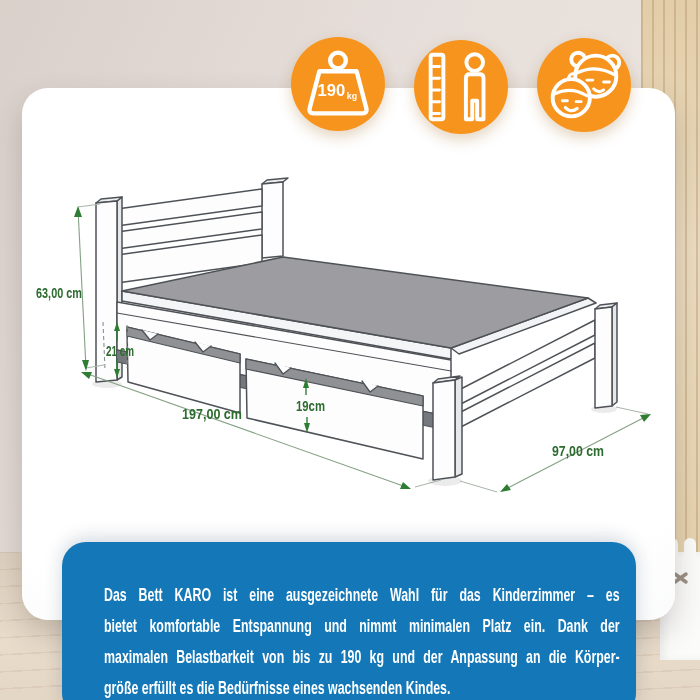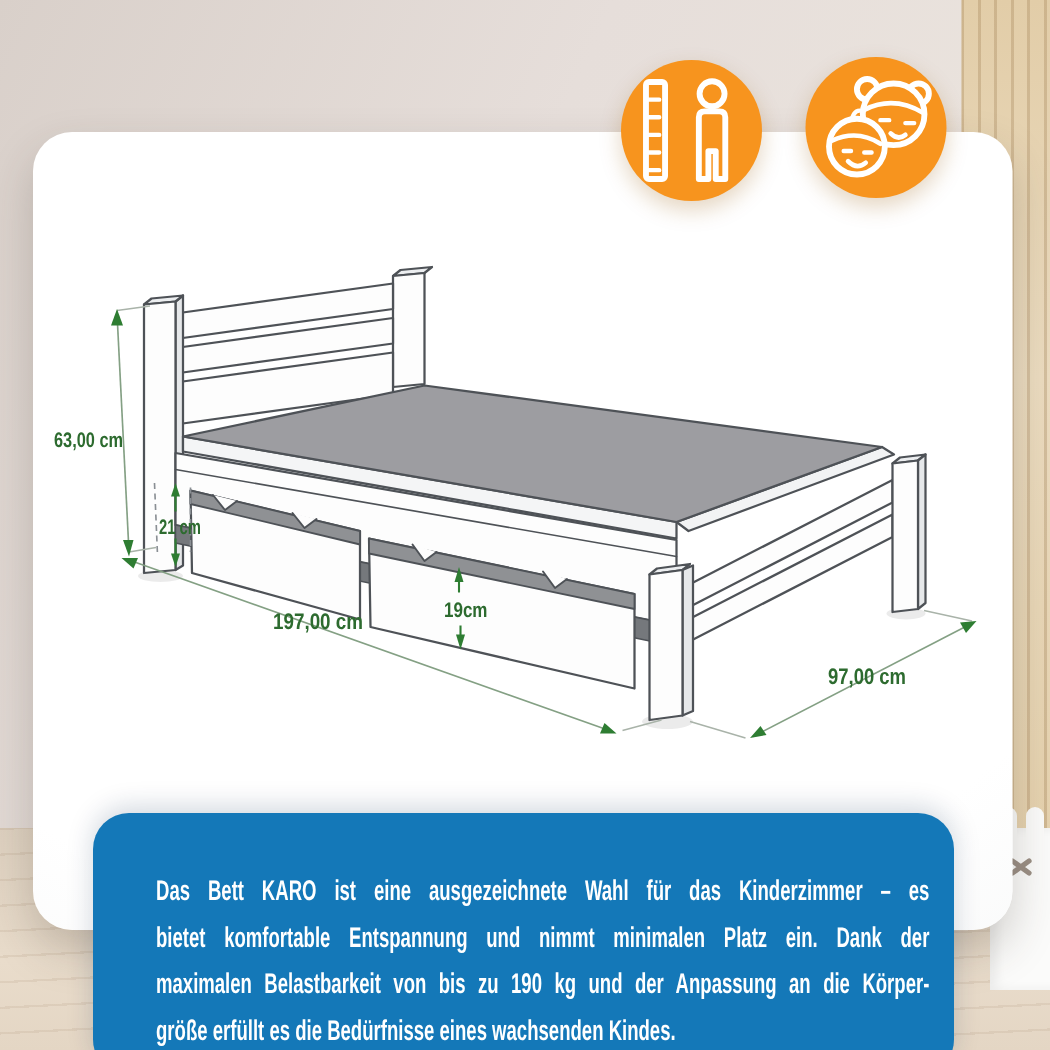--- a/index.html
+++ b/index.html
@@ -165,20 +165,30 @@
       <g fill="#2d6b2f" class="dim-label">
         <text x="36" y="298" textLength="46" lengthAdjust="spacingAndGlyphs">63,00 cm</text>
         <text x="106" y="356" textLength="28" lengthAdjust="spacingAndGlyphs">21 cm</text>
         <text x="182" y="419" textLength="60" lengthAdjust="spacingAndGlyphs" font-size="15">197,00 cm</text>
         <text x="296" y="411" textLength="29" lengthAdjust="spacingAndGlyphs">19cm</text>
         <text x="552" y="456" textLength="52" lengthAdjust="spacingAndGlyphs" font-size="15">97,00 cm</text>
       </g>
     </g>
   </svg>
 
+  <div class="badge" style="left:291px;top:37px;background:#F7941E;">
+    <svg viewBox="-48 -48 96 96">
+      <g stroke="#ffffff" fill="none" stroke-width="4.5" stroke-linejoin="round">
+        <circle cx="0" cy="-24" r="8"></circle>
+        <path d="M-19,-13 L19,-13 L29,25 Q30,30 25,30 L-25,30 Q-30,30 -29,25 Z" fill="#F7941E"></path>
+      </g>
+      <text x="-21" y="12" fill="#ffffff" font-weight="bold" font-size="17" font-family="Liberation Sans, sans-serif">190</text>
+      <text x="9" y="15" fill="#ffffff" font-weight="bold" font-size="9" font-family="Liberation Sans, sans-serif">kg</text>
+    </svg>
+  </div>
 
   <div class="badge" style="left:414px;top:40px;background:#F7941E;">
     <svg viewBox="-48 -48 96 96">
       <g stroke="#ffffff" fill="none" stroke-width="4" stroke-linejoin="round" stroke-linecap="round">
         <rect x="-31" y="-33" width="13" height="66" rx="2"></rect>
         <path d="M-31,-21 L-22,-21 M-31,-9 L-22,-9 M-31,3 L-22,3 M-31,15 L-22,15 M-31,27 L-22,27" stroke-width="3"></path>
         <circle cx="14" cy="-25" r="8.5"></circle>
         <path d="M5,-9 Q5,-13 9,-13 L19,-13 Q23,-13 23,-9 L23,33 L16.5,33 L16.5,14 L11.5,14 L11.5,33 L5,33 Z"></path>
       </g>
     </svg>

